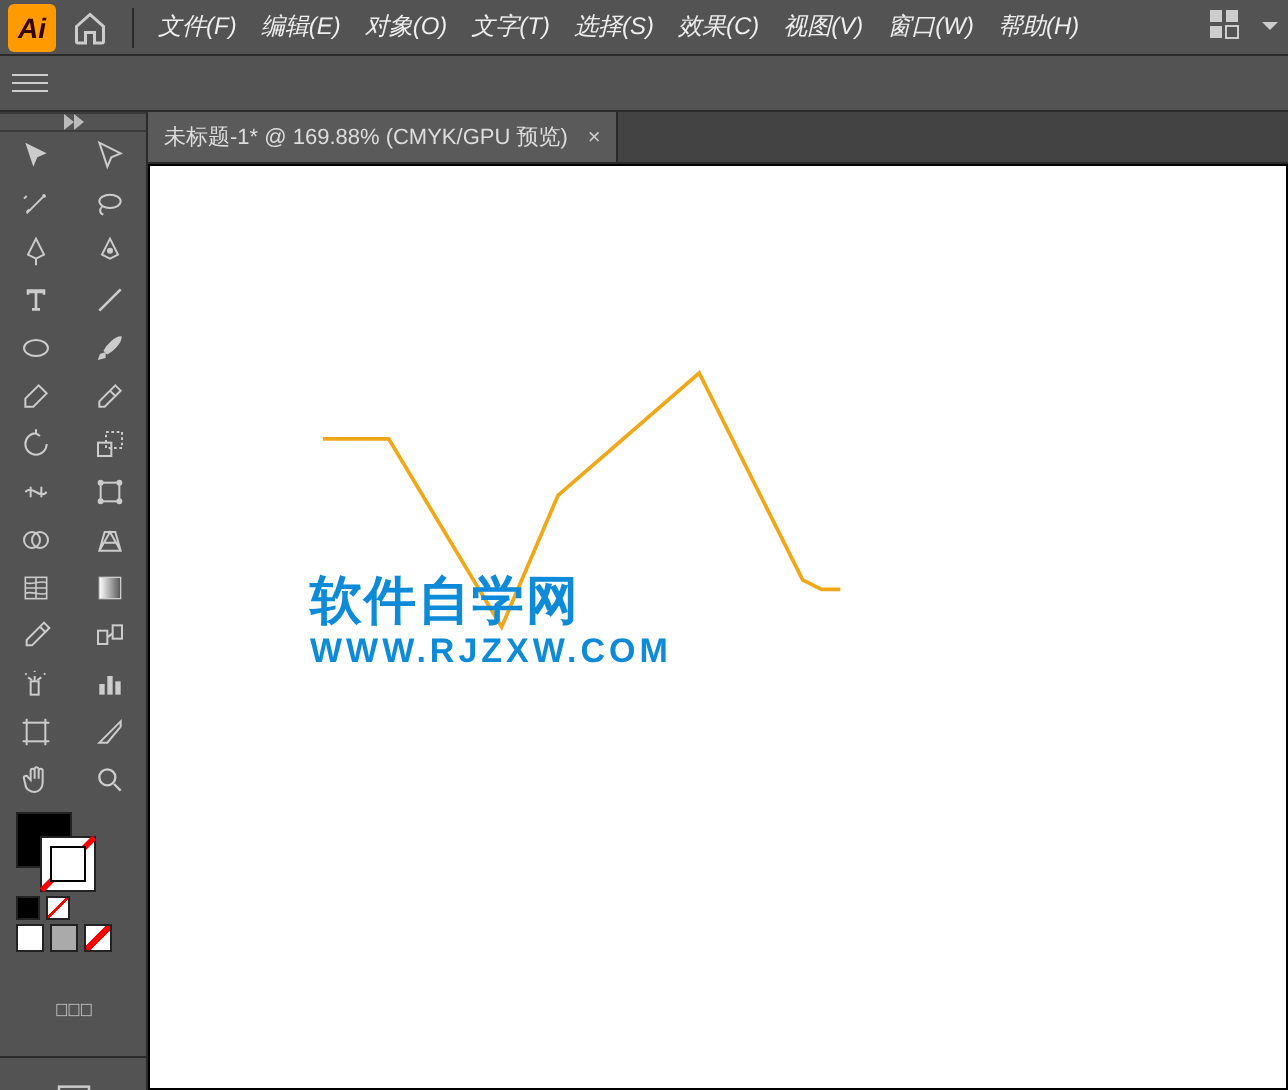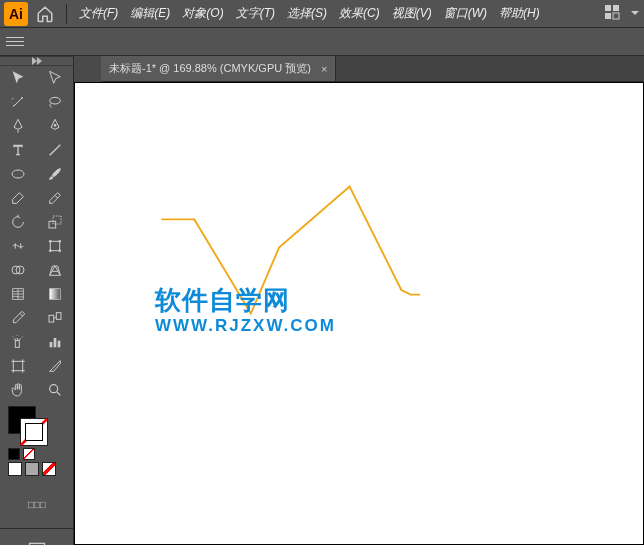--- a/index.html
+++ b/index.html
@@ -1,20 +1,20 @@
 <!DOCTYPE html>
 <html><head>
 <meta charset="utf-8">
 <style>
 * { margin: 0; padding: 0; box-sizing: border-box; font-family: "Microsoft YaHei", Arial, sans-serif; }
 body { background: #4a4a4a; width: 644px; height: 545px; overflow: hidden; font-size: 12px; color: #ddd; }
 .app { display: flex; flex-direction: column; height: 100%; }
 
 .menubar { height: 28px; background: #535353; display: flex; align-items: center; padding: 0 4px; border-bottom: 1px solid #2a2a2a; }
-.menubar .logo { width: 24px; height: 24px; background: #ff9a00; border-radius: 3px; display: flex; align-items: center; justify-content: center; font-weight: bold; color: #330000; font-size: 14px; margin-right: 8px; }
+.menubar .logo { width: 24px; height: 24px; background: #ff9a00; border-radius: 3px; display: flex; align-items: center; justify-content: center; font-weight: bold; color: #330000; font-size: 14px; margin-right: 8px; font-style: italic; }
 .menubar .home-ico { display: inline-flex; align-items: center; justify-content: center; width: 18px; height: 18px; margin-right: 6px; color: #ccc; }
 .menubar .divider { width: 1px; height: 20px; background: #2a2a2a; margin: 0 6px; }
 .menubar .menu-item { padding: 0 6px; color: #eee; cursor: pointer; font-size: 12px; font-style: italic; }
 .menubar .right { margin-left: auto; display: flex; align-items: center; gap: 10px; }
 .menubar .right .grid-ico, .menubar .right .chev { color: #ccc; }
 
 .control-bar { height: 28px; background: #535353; display: flex; align-items: center; padding: 0 6px; border-bottom: 1px solid #2a2a2a; }
 .control-bar .burger { width: 18px; height: 18px; display: inline-flex; flex-direction: column; justify-content: center; gap: 3px; }
 .control-bar .burger span { display: block; height: 1px; background: #ccc; }
 
@@ -42,21 +42,21 @@
 .sw-mini2 div{width:14px;height:14px;border:1px solid #222;}
 .sw-mini2 .a{background:#fff;}
 .sw-mini2 .b{background:#aaa;}
 .sw-mini2 .c{background:linear-gradient(135deg,transparent 40%,red 40%,red 60%,transparent 60%),#fff;}
 .hr { height:1px; background:#2a2a2a; margin:3px 0;}
 .bottom-tools { display:flex; flex-direction:column; align-items:center; gap:8px; padding:6px 0; color:#ccc;}
 .bt-row { display:flex; gap:8px;}
 .bt-row svg{width:18px;height:18px;}
 
 .doc-area { flex: 1; display: flex; flex-direction: column; background: #4a4a4a; }
-.tabbar { height: 26px; background: #434343; display: flex; align-items: center; border-bottom: 1px solid #2a2a2a; margin-left: 27px; }
+.tabbar { height: 26px; background: #434343; display: flex; align-items: center; border-bottom: 1px solid #2a2a2a; }
 .tab { height: 100%; background: #5a5a5a; display: flex; align-items: center; padding: 0 8px; gap: 10px; color: #ddd; font-size: 11px; border-right: 1px solid #2a2a2a;}
 .tab .x { color: #ccc; cursor: pointer; font-size: 11px; }
 .canvas { flex: 1; position: relative; background: #fff; border: 1px solid #000; margin: 0; overflow: hidden;}
 .canvas svg { position: absolute; inset: 0; width: 100%; height: 100%; }
 .watermark { position: absolute; left: 80px; top: 200px; }
 .watermark .cn { font-size: 26px; font-weight: 900; color: #0d8bd9; letter-spacing: 1px; }
 .watermark .en { font-size: 17px; font-weight: bold; color: #0d8bd9; letter-spacing: 2px; margin-top: -2px;}
 </style>
 </head>
 <body>

